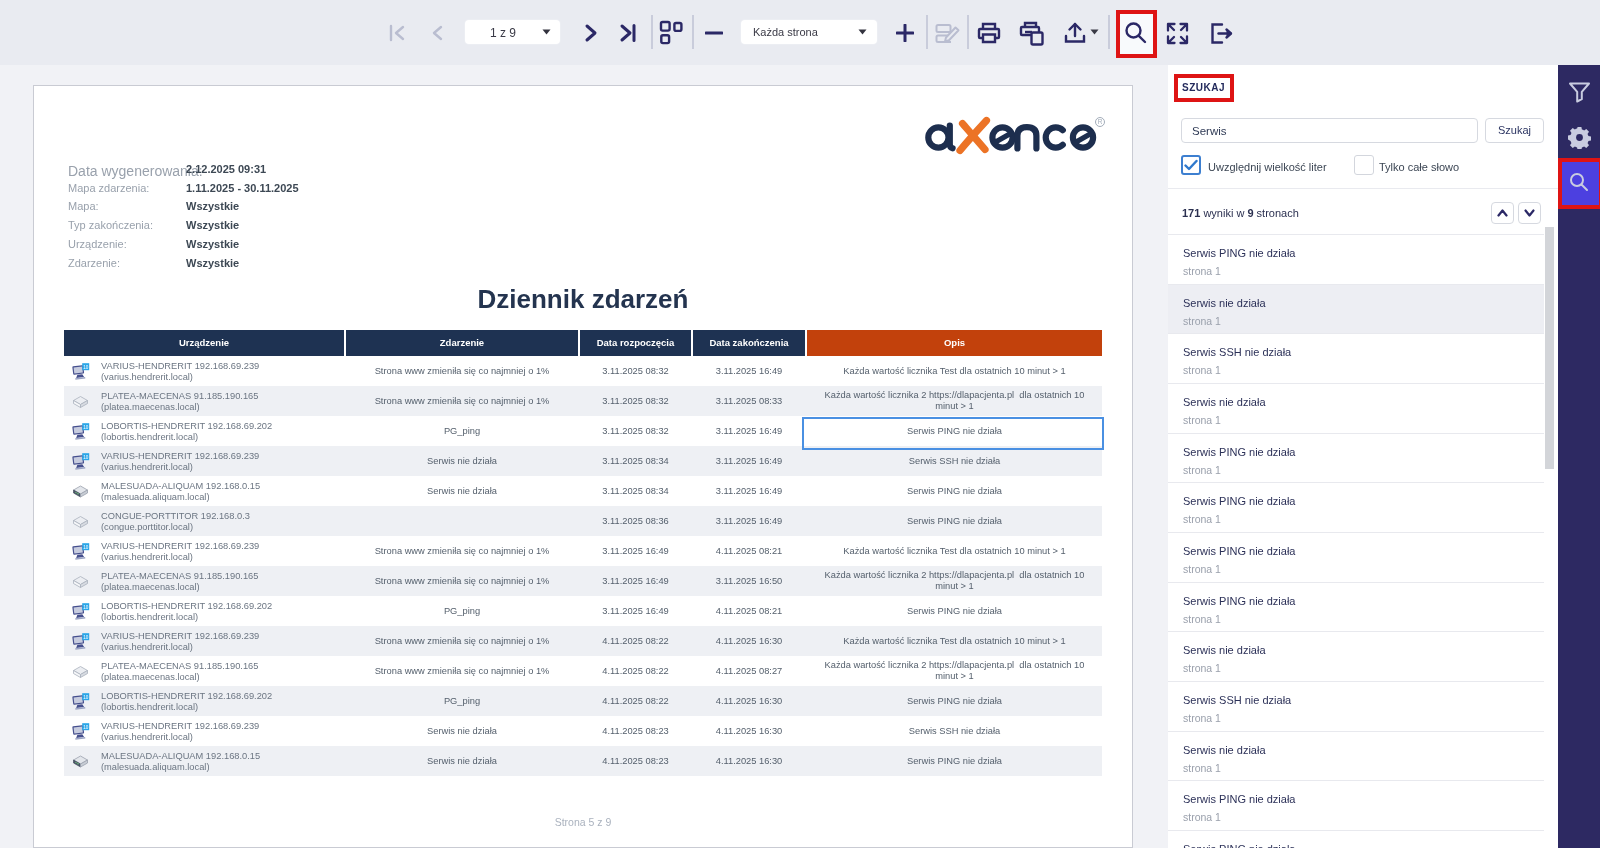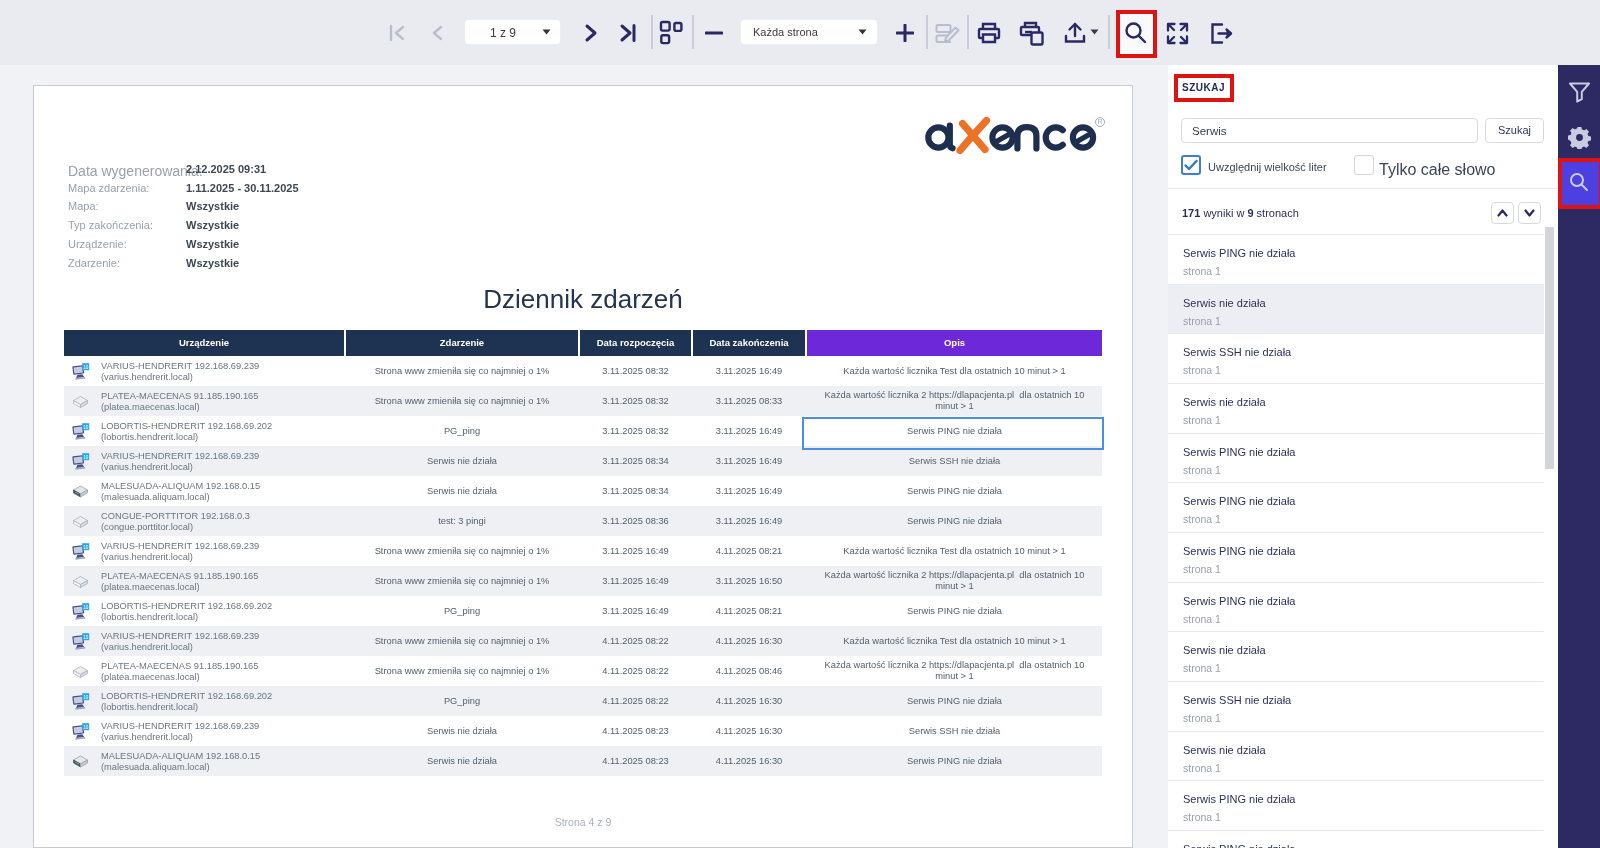--- a/index.html
+++ b/index.html
@@ -112,27 +112,27 @@
 <div class="ab" style="left:68px;top:181.7px;font-size:11px;color:#99a1ac">Mapa zdarzenia:</div>
 <div class="ab" style="left:186px;top:181.7px;font-size:11px;font-weight:bold;color:#3d4854">1.11.2025 - 30.11.2025</div>
 <div class="ab" style="left:68px;top:200.39999999999998px;font-size:11px;color:#99a1ac">Mapa:</div>
 <div class="ab" style="left:186px;top:200.39999999999998px;font-size:11px;font-weight:bold;color:#3d4854">Wszystkie</div>
 <div class="ab" style="left:68px;top:219.09999999999997px;font-size:11px;color:#99a1ac">Typ zakończenia:</div>
 <div class="ab" style="left:186px;top:219.09999999999997px;font-size:11px;font-weight:bold;color:#3d4854">Wszystkie</div>
 <div class="ab" style="left:68px;top:237.79999999999995px;font-size:11px;color:#99a1ac">Urządzenie:</div>
 <div class="ab" style="left:186px;top:237.79999999999995px;font-size:11px;font-weight:bold;color:#3d4854">Wszystkie</div>
 <div class="ab" style="left:68px;top:256.49999999999994px;font-size:11px;color:#99a1ac">Zdarzenie:</div>
 <div class="ab" style="left:186px;top:256.49999999999994px;font-size:11px;font-weight:bold;color:#3d4854">Wszystkie</div>
-<div class="ab" style="left:64px;top:284px;width:1038px;text-align:center;font-size:26px;font-weight:normal;color:#24344f">Dziennik zdarzeń</div>
+<div class="ab" style="left:64px;top:284px;width:1038px;text-align:center;font-size:26px;font-weight:bold;color:#24344f">Dziennik zdarzeń</div>
 <div class="ab" style="left:64px;top:330px;width:1038px;height:26px"></div>
 <div class="ab" style="left:64px;top:330px;width:280px;height:26px;background:#1e3252;color:#fff;font-size:9.5px;font-weight:bold;text-align:center;line-height:26px">Urządzenie</div>
 <div class="ab" style="left:346px;top:330px;width:232px;height:26px;background:#1e3252;color:#fff;font-size:9.5px;font-weight:bold;text-align:center;line-height:26px">Zdarzenie</div>
 <div class="ab" style="left:580px;top:330px;width:111px;height:26px;background:#1e3252;color:#fff;font-size:9.5px;font-weight:bold;text-align:center;line-height:26px">Data rozpoczęcia</div>
 <div class="ab" style="left:693px;top:330px;width:112px;height:26px;background:#1e3252;color:#fff;font-size:9.5px;font-weight:bold;text-align:center;line-height:26px">Data zakończenia</div>
-<div class="ab" style="left:807px;top:330px;width:295px;height:26px;background:#6d28d9;color:#fff;font-size:9.5px;font-weight:bold;text-align:center;line-height:26px">Opis</div>
+<div class="ab" style="left:807px;top:330px;width:295px;height:26px;background:#c2410c;color:#fff;font-size:9.5px;font-weight:bold;text-align:center;line-height:26px">Opis</div>
 <div class="ab" style="left:64px;top:356px;width:1038px;height:30px;background:#ffffff"></div>
 <div class="ab" style="left:71px;top:361.5px;width:19px;height:19px"><svg width="19" height="19" viewBox="0 0 19 19">
         <g transform="rotate(-7 9 10)">
           <rect x="2" y="3.5" width="11" height="8.5" rx="1" fill="#46508e"></rect>
           <rect x="3.2" y="4.7" width="8.6" height="6.1" fill="#c7ccdf"></rect>
           <path d="M6 12.5h5l1.5 3h-8z" fill="#46508e"></path>
           <rect x="3.5" y="15.5" width="10" height="1.6" fill="#9aa3c4"></rect>
         </g>
         <rect x="11.2" y="1.2" width="7" height="7" fill="#2ba6e8"></rect>
         <text x="14.7" y="6.8" font-size="4.6" fill="#fff" text-anchor="middle" font-family="Liberation Sans">10</text>
@@ -198,21 +198,20 @@
 <div class="ab" style="left:580px;top:476px;width:111px;height:30px;display:flex;align-items:center;justify-content:center;font-size:9.3px;color:#55606d">3.11.2025 08:34</div>
 <div class="ab" style="left:693px;top:476px;width:112px;height:30px;display:flex;align-items:center;justify-content:center;font-size:9.3px;color:#55606d">3.11.2025 16:49</div>
 <div class="ab" style="left:807px;top:476px;width:295px;height:30px;display:flex;align-items:center;justify-content:center;font-size:9.3px;line-height:11px;color:#55606d;text-align:center">Serwis PING nie działa</div>
 <div class="ab" style="left:64px;top:506px;width:1038px;height:30px;background:#eef0f4"></div>
 <div class="ab" style="left:71px;top:511.5px;width:19px;height:19px"><svg width="19" height="19" viewBox="0 0 19 19">
         <path d="M2.5 8.5 L9.5 4.5 L16.5 8.5 L9.5 12.5 Z" fill="#eceef2" stroke="#aab1bd" stroke-width="0.8"></path>
         <path d="M2.5 8.5 L2.5 11.5 L9.5 15.5 L9.5 12.5 Z" fill="#f6f7f9" stroke="#aab1bd" stroke-width="0.8"></path>
         <path d="M16.5 8.5 L16.5 11.5 L9.5 15.5 L9.5 12.5 Z" fill="#d8dce2" stroke="#aab1bd" stroke-width="0.8"></path>
       </svg></div>
 <div class="ab" style="left:101px;top:510.5px;font-size:9.3px;line-height:11.4px;color:#6b7582">CONGUE-PORTTITOR 192.168.0.3<br>(congue.porttitor.local)</div>
-<div class="ab" style="left:346px;top:506px;width:232px;height:30px;display:flex;align-items:center;justify-content:center;font-size:9.3px;color:#55606d;text-align:center">test: 3 pingi</div>
 <div class="ab" style="left:580px;top:506px;width:111px;height:30px;display:flex;align-items:center;justify-content:center;font-size:9.3px;color:#55606d">3.11.2025 08:36</div>
 <div class="ab" style="left:693px;top:506px;width:112px;height:30px;display:flex;align-items:center;justify-content:center;font-size:9.3px;color:#55606d">3.11.2025 16:49</div>
 <div class="ab" style="left:807px;top:506px;width:295px;height:30px;display:flex;align-items:center;justify-content:center;font-size:9.3px;line-height:11px;color:#55606d;text-align:center">Serwis PING nie działa</div>
 <div class="ab" style="left:64px;top:536px;width:1038px;height:30px;background:#ffffff"></div>
 <div class="ab" style="left:71px;top:541.5px;width:19px;height:19px"><svg width="19" height="19" viewBox="0 0 19 19">
         <g transform="rotate(-7 9 10)">
           <rect x="2" y="3.5" width="11" height="8.5" rx="1" fill="#46508e"></rect>
           <rect x="3.2" y="4.7" width="8.6" height="6.1" fill="#c7ccdf"></rect>
           <path d="M6 12.5h5l1.5 3h-8z" fill="#46508e"></path>
           <rect x="3.5" y="15.5" width="10" height="1.6" fill="#9aa3c4"></rect>
@@ -270,21 +269,21 @@
 <div class="ab" style="left:807px;top:626px;width:295px;height:30px;display:flex;align-items:center;justify-content:center;font-size:9.3px;line-height:11px;color:#55606d;text-align:center">Każda wartość licznika Test dla ostatnich 10 minut &gt; 1</div>
 <div class="ab" style="left:64px;top:656px;width:1038px;height:30px;background:#ffffff"></div>
 <div class="ab" style="left:71px;top:661.5px;width:19px;height:19px"><svg width="19" height="19" viewBox="0 0 19 19">
         <path d="M2.5 8.5 L9.5 4.5 L16.5 8.5 L9.5 12.5 Z" fill="#eceef2" stroke="#aab1bd" stroke-width="0.8"></path>
         <path d="M2.5 8.5 L2.5 11.5 L9.5 15.5 L9.5 12.5 Z" fill="#f6f7f9" stroke="#aab1bd" stroke-width="0.8"></path>
         <path d="M16.5 8.5 L16.5 11.5 L9.5 15.5 L9.5 12.5 Z" fill="#d8dce2" stroke="#aab1bd" stroke-width="0.8"></path>
       </svg></div>
 <div class="ab" style="left:101px;top:660.5px;font-size:9.3px;line-height:11.4px;color:#6b7582">PLATEA-MAECENAS 91.185.190.165<br>(platea.maecenas.local)</div>
 <div class="ab" style="left:346px;top:656px;width:232px;height:30px;display:flex;align-items:center;justify-content:center;font-size:9.3px;color:#55606d;text-align:center">Strona www zmieniła się co najmniej o 1%</div>
 <div class="ab" style="left:580px;top:656px;width:111px;height:30px;display:flex;align-items:center;justify-content:center;font-size:9.3px;color:#55606d">4.11.2025 08:22</div>
-<div class="ab" style="left:693px;top:656px;width:112px;height:30px;display:flex;align-items:center;justify-content:center;font-size:9.3px;color:#55606d">4.11.2025 08:46</div>
+<div class="ab" style="left:693px;top:656px;width:112px;height:30px;display:flex;align-items:center;justify-content:center;font-size:9.3px;color:#55606d">4.11.2025 08:27</div>
 <div class="ab" style="left:807px;top:656px;width:295px;height:30px;display:flex;align-items:center;justify-content:center;font-size:9.3px;line-height:11px;color:#55606d;text-align:center">Każda wartość licznika 2 https://dlapacjenta.pl&nbsp; dla ostatnich 10<br>minut &gt; 1</div>
 <div class="ab" style="left:64px;top:686px;width:1038px;height:30px;background:#eef0f4"></div>
 <div class="ab" style="left:71px;top:691.5px;width:19px;height:19px"><svg width="19" height="19" viewBox="0 0 19 19">
         <g transform="rotate(-7 9 10)">
           <rect x="2" y="3.5" width="11" height="8.5" rx="1" fill="#46508e"></rect>
           <rect x="3.2" y="4.7" width="8.6" height="6.1" fill="#c7ccdf"></rect>
           <path d="M6 12.5h5l1.5 3h-8z" fill="#46508e"></path>
           <rect x="3.5" y="15.5" width="10" height="1.6" fill="#9aa3c4"></rect>
         </g>
         <rect x="11.2" y="1.2" width="7" height="7" fill="#2ba6e8"></rect>
@@ -318,34 +317,34 @@
         <path d="M16.5 8 L16.5 11 L9.5 15 L9.5 12 Z" fill="#c8cdd5" stroke="#9aa1ad" stroke-width="0.8"></path>
         <circle cx="5" cy="10.6" r="0.7" fill="#7ee07e"></circle>
         <circle cx="7" cy="11.7" r="0.7" fill="#7ee07e"></circle>
       </svg></div>
 <div class="ab" style="left:101px;top:750.5px;font-size:9.3px;line-height:11.4px;color:#6b7582">MALESUADA-ALIQUAM 192.168.0.15<br>(malesuada.aliquam.local)</div>
 <div class="ab" style="left:346px;top:746px;width:232px;height:30px;display:flex;align-items:center;justify-content:center;font-size:9.3px;color:#55606d;text-align:center">Serwis nie działa</div>
 <div class="ab" style="left:580px;top:746px;width:111px;height:30px;display:flex;align-items:center;justify-content:center;font-size:9.3px;color:#55606d">4.11.2025 08:23</div>
 <div class="ab" style="left:693px;top:746px;width:112px;height:30px;display:flex;align-items:center;justify-content:center;font-size:9.3px;color:#55606d">4.11.2025 16:30</div>
 <div class="ab" style="left:807px;top:746px;width:295px;height:30px;display:flex;align-items:center;justify-content:center;font-size:9.3px;line-height:11px;color:#55606d;text-align:center">Serwis PING nie działa</div>
 <div class="ab" style="left:802px;top:416.5px;width:302px;height:33px;border:2px solid #4a90e2;box-sizing:border-box"></div>
-<div class="ab" style="left:64px;top:816px;width:1038px;text-align:center;font-size:10.5px;color:#aab2be">Strona 4 z 9</div>
+<div class="ab" style="left:64px;top:816px;width:1038px;text-align:center;font-size:10.5px;color:#aab2be">Strona 5 z 9</div>
 <div class="ab" style="left:1168px;top:65px;width:390px;height:783px;background:#fff"></div>
 <div class="ab" style="left:1174px;top:74px;width:60px;height:28px;border:4px solid #de1414;box-sizing:border-box"></div>
 <div class="ab" style="left:1182px;top:82px;font-size:10px;font-weight:bold;letter-spacing:0.5px;color:#232a5c">SZUKAJ</div>
 <div class="ab" style="left:1181px;top:118px;width:297px;height:25px;border:1px solid #d6d9e0;border-radius:4px;box-sizing:border-box;background:#fff"></div>
 <div class="ab" style="left:1192px;top:125px;font-size:11.5px;color:#2f3a55">Serwis</div>
 <div class="ab" style="left:1485px;top:118px;width:59px;height:25px;border:1px solid #d6d9e0;border-radius:4px;box-sizing:border-box;background:#fff;text-align:center;line-height:23px;font-size:11px;color:#2c3562">Szukaj</div>
 <div class="ab" style="left:1181px;top:155px;width:20px;height:20px;border:2px solid #3d7fd0;border-radius:3px;box-sizing:border-box;background:#fff"></div>
 <svg class="ab" style="left:1184px;top:159px" width="14" height="12" viewBox="0 0 14 12" fill="none">
       <path d="M1.5 6.5l3.5 3.5 7.5-8" stroke="#2f78cc" stroke-width="2.4" stroke-linecap="round" stroke-linejoin="round"></path>
     </svg>
 <div class="ab" style="left:1208px;top:160.5px;font-size:11px;color:#3c4654">Uwzględnij wielkość liter</div>
 <div class="ab" style="left:1354px;top:155px;width:20px;height:20px;border:1.5px solid #d3d6dd;border-radius:3px;box-sizing:border-box;background:#fff"></div>
-<div class="ab" style="left:1379px;top:160.5px;font-size:16px;color:#3c4654">Tylko całe słowo</div>
+<div class="ab" style="left:1379px;top:160.5px;font-size:11px;color:#3c4654">Tylko całe słowo</div>
 <div class="ab" style="left:1168px;top:188px;width:390px;height:1px;background:#e9eaef"></div>
 <div class="ab" style="left:1182px;top:207px;font-size:11px;color:#2b3050"><b>171</b> wyniki w <b>9</b> stronach</div>
 <div class="ab" style="left:1491px;top:202px;width:23px;height:22px;border:1px solid #d6d9e0;border-radius:4px;box-sizing:border-box;background:#fff"></div>
 <svg class="ab" style="left:1497px;top:209px" width="11" height="8" viewBox="0 0 11 8" fill="none">
       <path d="M1.5 6.5 L5.5 1.5 L9.5 6.5" stroke="#2b2866" stroke-width="2.2" stroke-linecap="round" stroke-linejoin="round"></path>
     </svg>
 <div class="ab" style="left:1518px;top:202px;width:23px;height:22px;border:1px solid #d6d9e0;border-radius:4px;box-sizing:border-box;background:#fff"></div>
 <svg class="ab" style="left:1524px;top:209px" width="11" height="8" viewBox="0 0 11 8" fill="none">
       <path d="M1.5 1.5 L5.5 6.5 L9.5 1.5" stroke="#2b2866" stroke-width="2.2" stroke-linecap="round" stroke-linejoin="round"></path>
     </svg>

